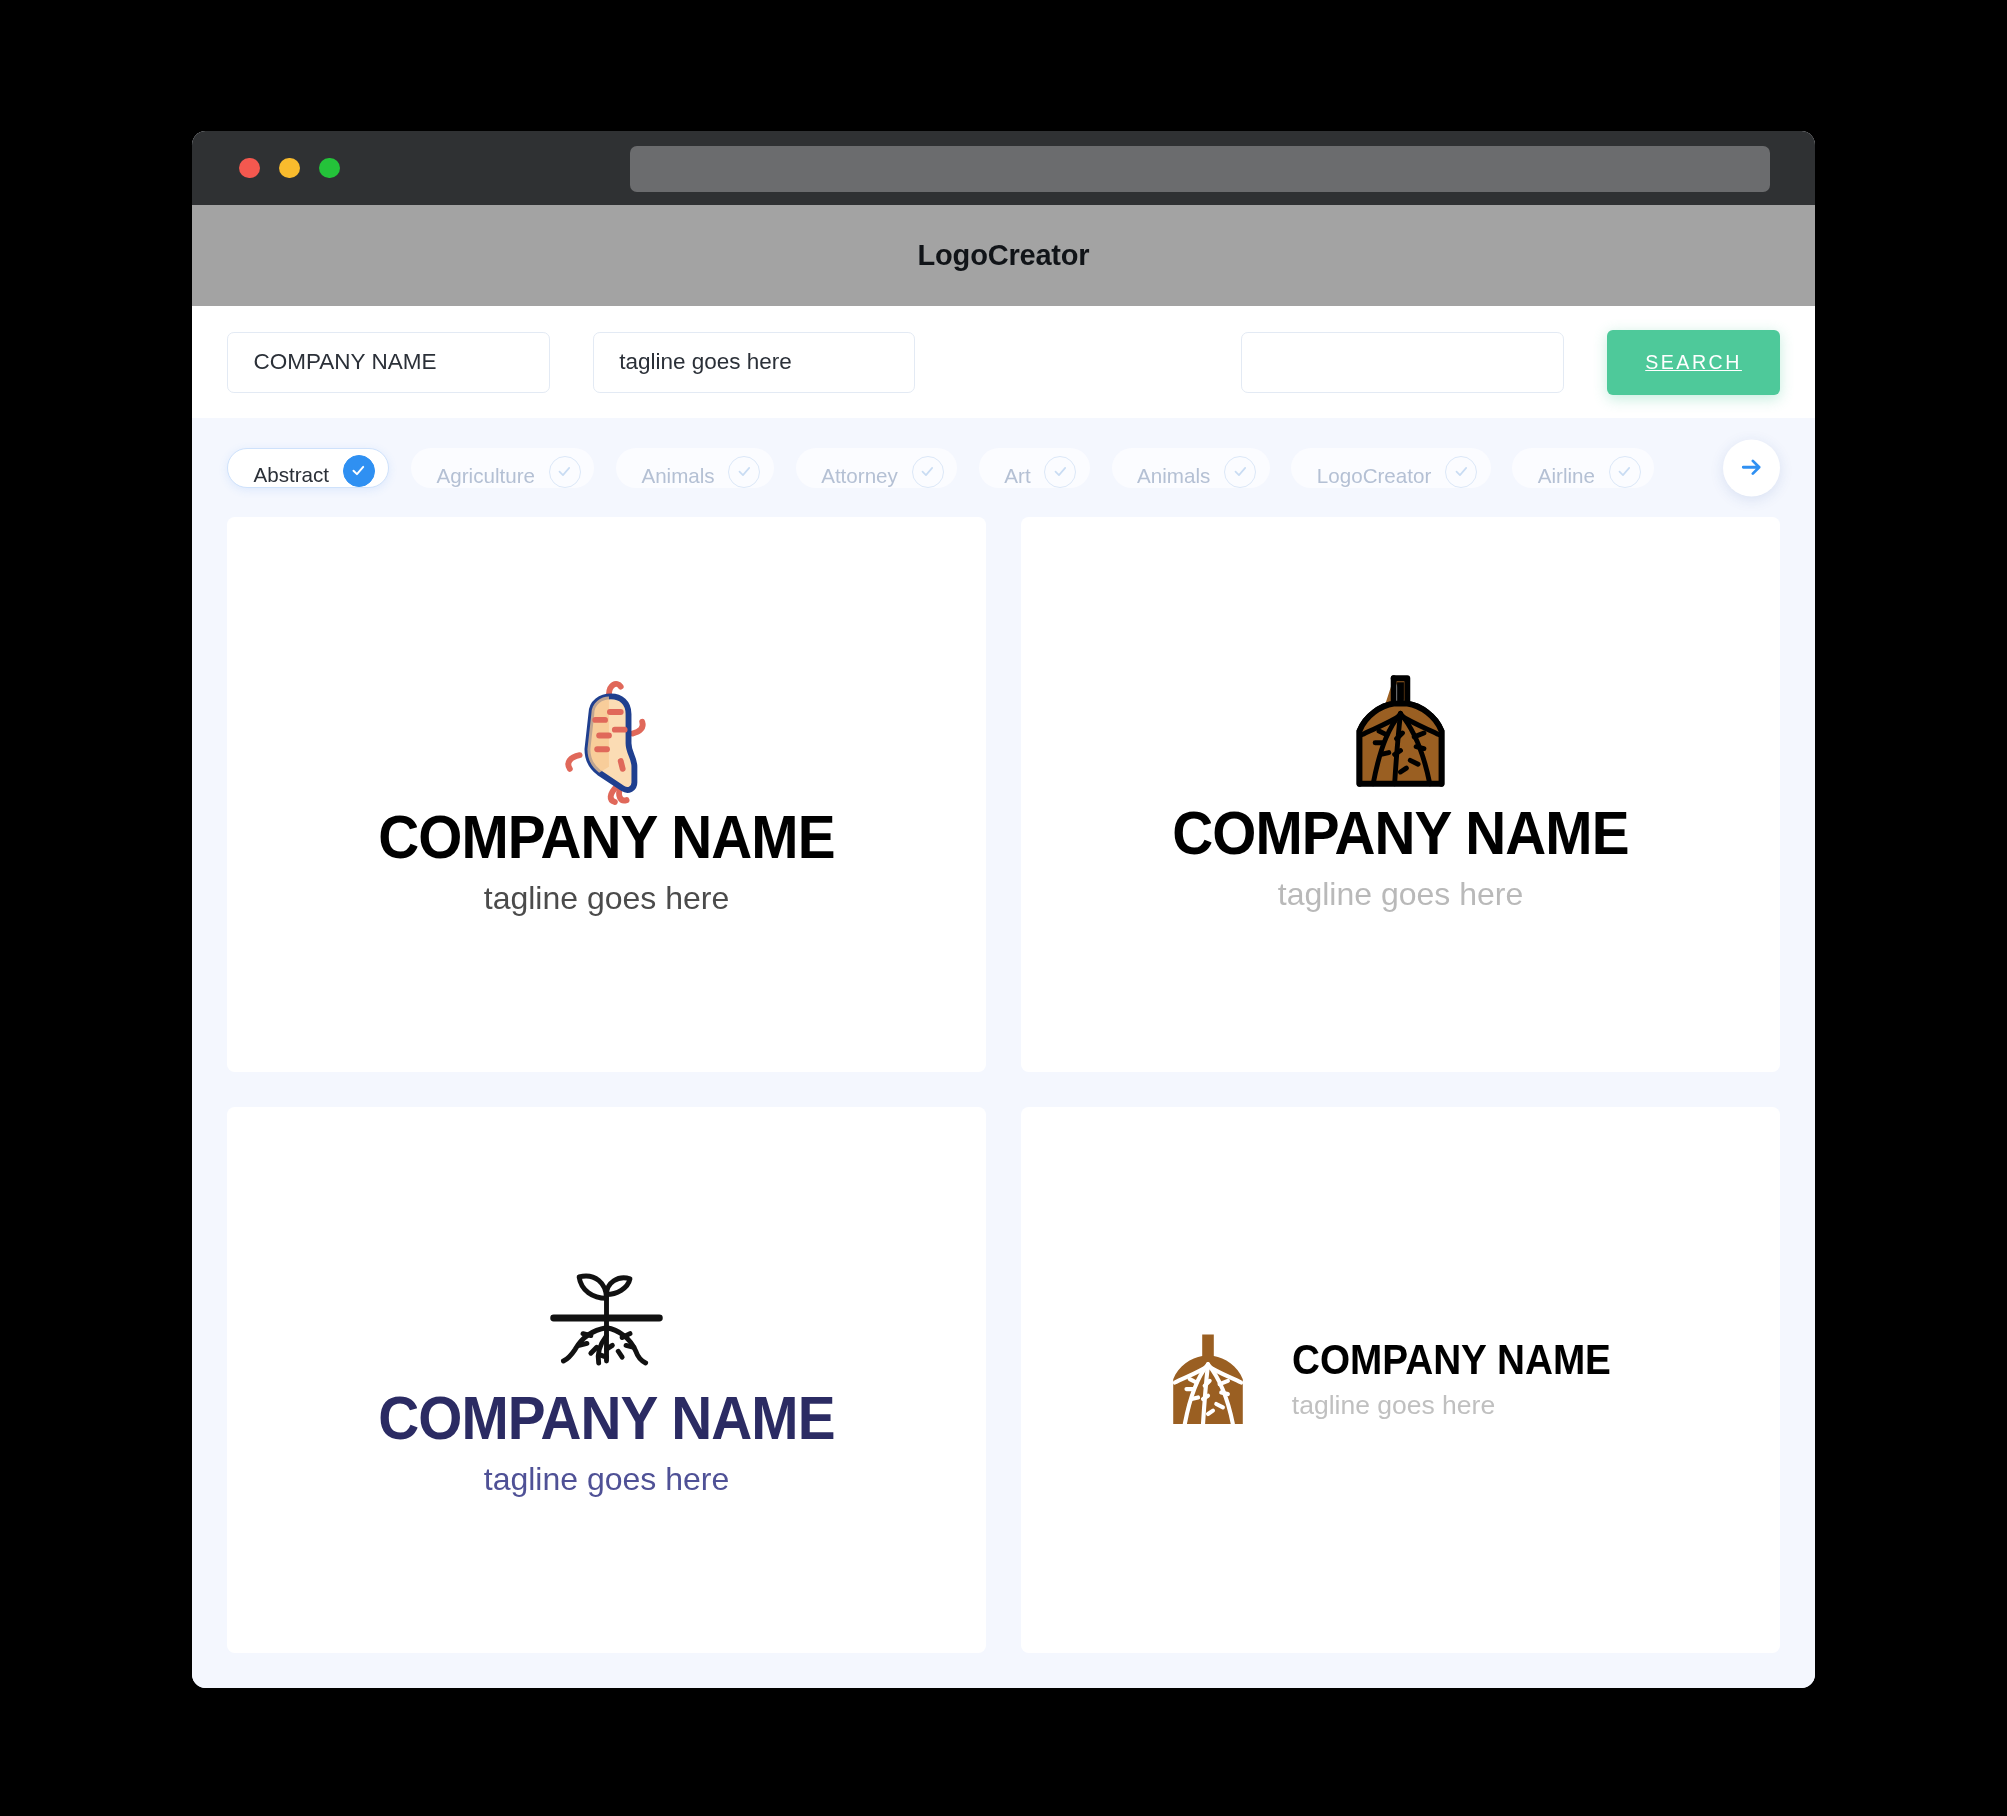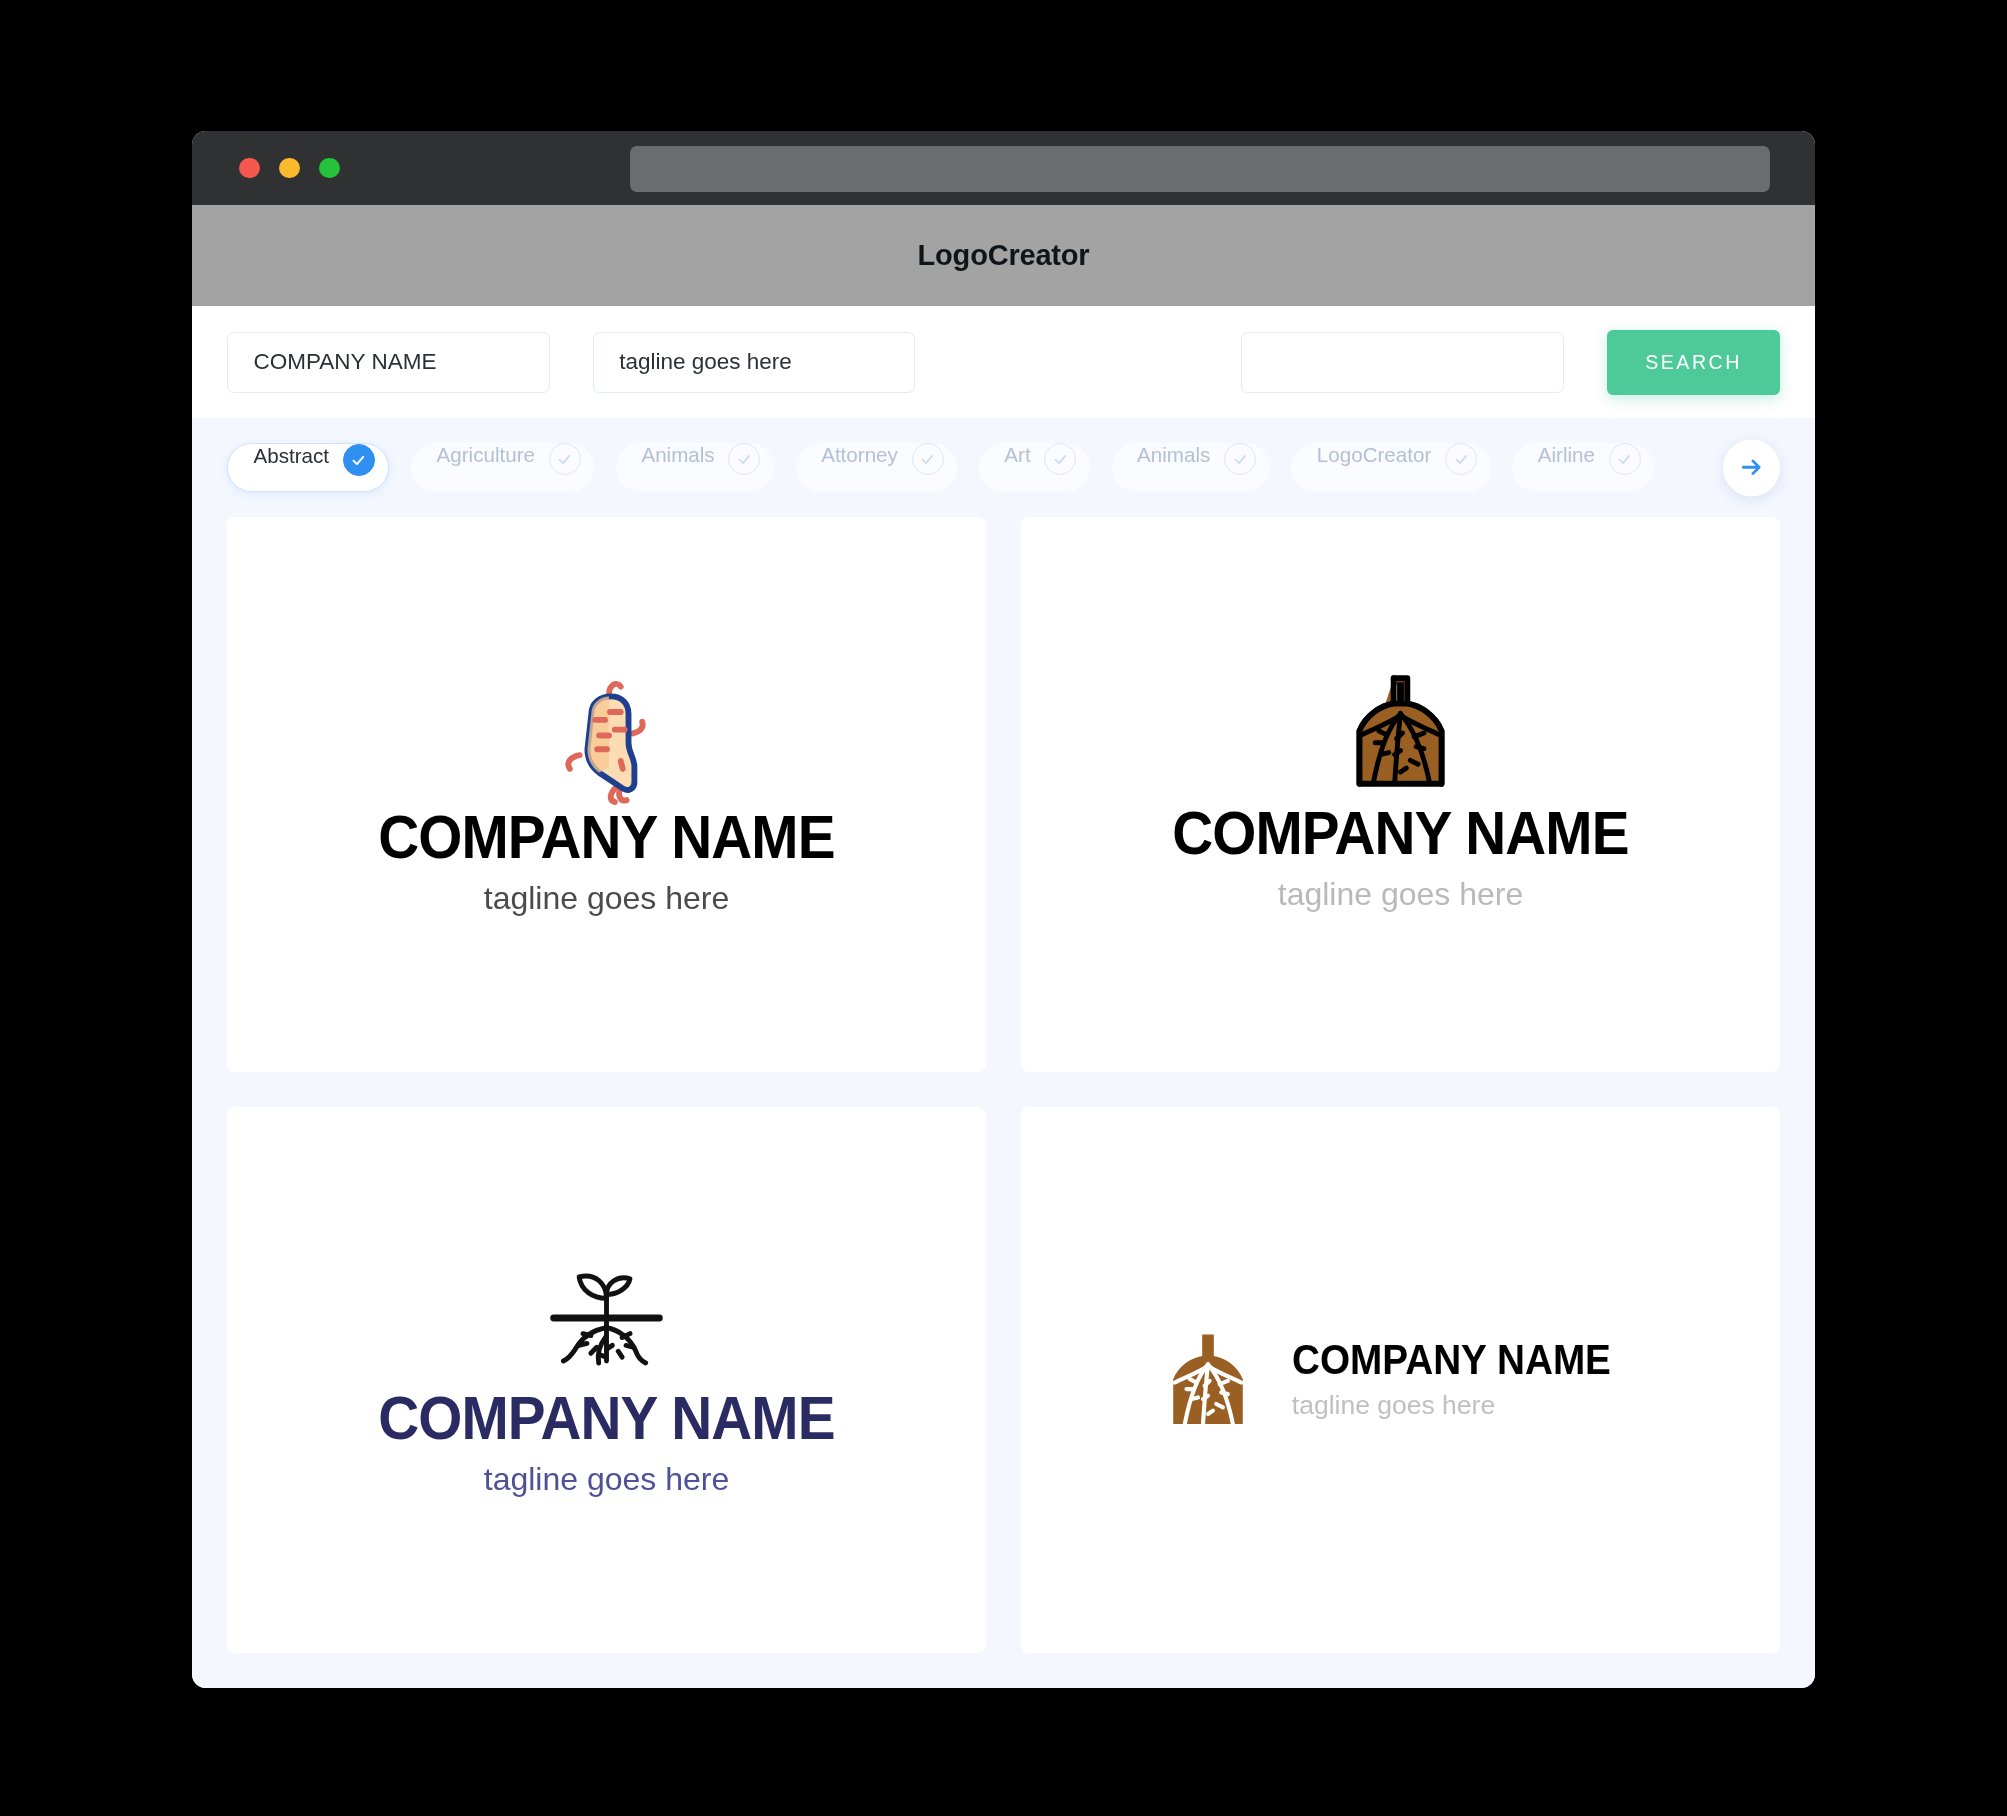--- a/index.html
+++ b/index.html
@@ -98,38 +98,39 @@
     border: none;
     border-radius: 5.9px;
     background: #4ec99a;
     color: #ffffff;
     font-size: 19.6px;
     letter-spacing: 2.5px;
     font-weight: 500;
     cursor: pointer;
     box-shadow: 0 3.9px 13.7px rgba(78,201,154,.32);
     font-family: "Liberation Sans", sans-serif;
+    text-decoration: underline;
   }
 
   
   #category-bar {
     background: #f4f7fe;
     height: 99px;
     display: flex;
     align-items: center;
     padding: 0 35px;
     position: relative;
     overflow: hidden;
   }
   .chip {
-    height: 49px;
+    height: 40px;
     border-radius: 25.5px;
     background: #fbfcff;
     display: flex;
-    align-items: flex-start;
+    align-items: flex-end;
     gap: 13.7px;
     padding: 0 13.7px 0 25.5px;
     margin-right: 21.6px;
     font-size: 20.6px;
     color: #b4c0d4;
     white-space: nowrap;
     cursor: pointer;
     flex: 0 0 auto;
   }
   .chip.selected {

